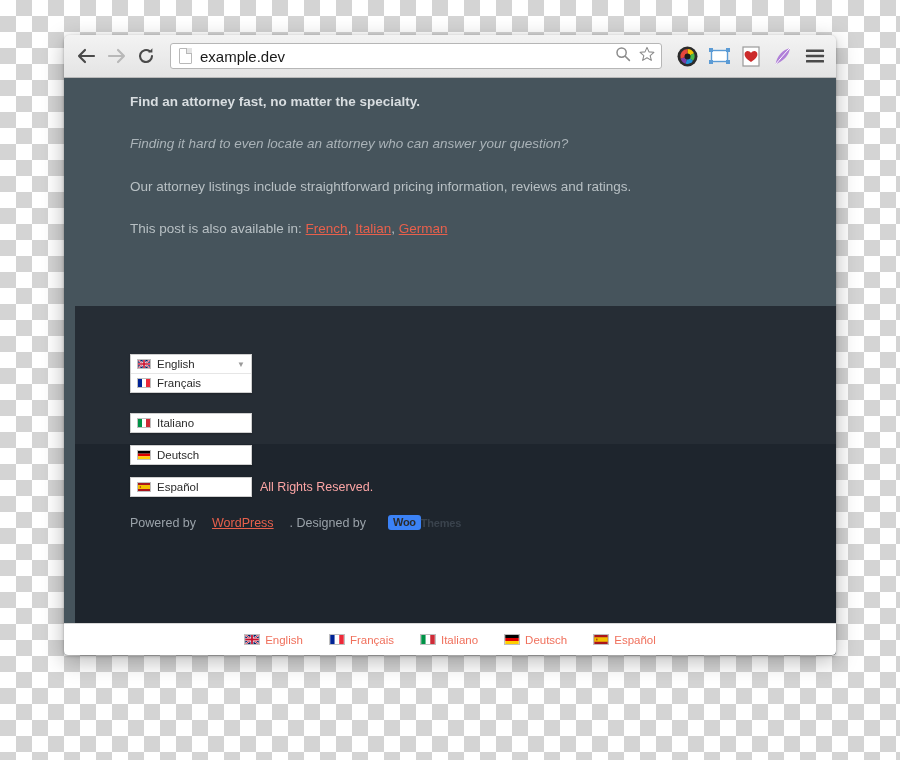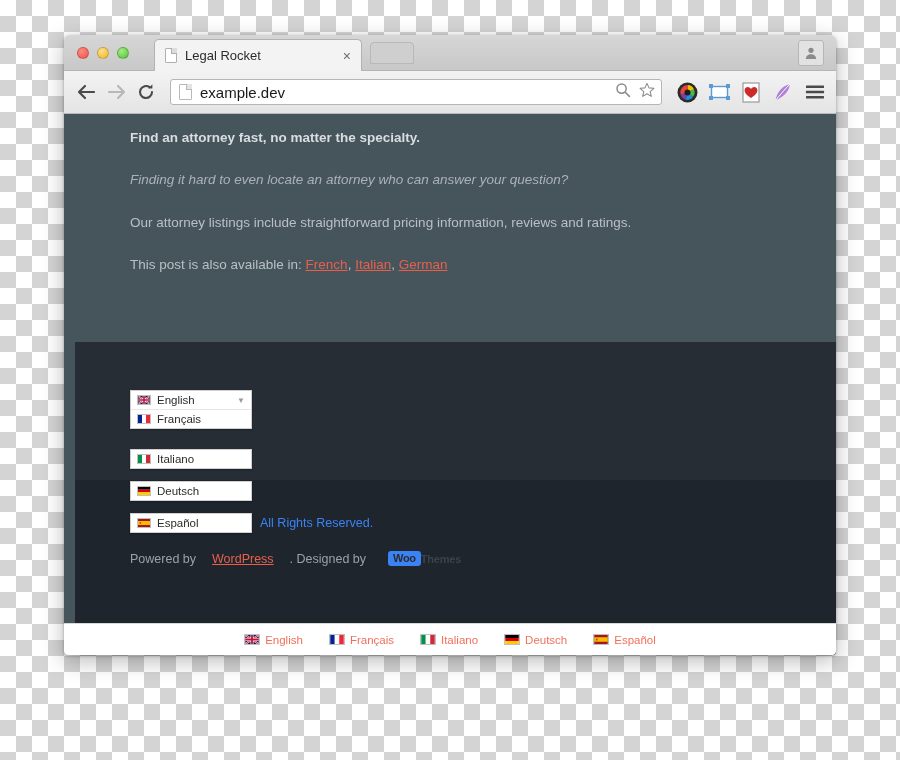--- a/index.html
+++ b/index.html
@@ -268,21 +268,21 @@
   }
 
   .rights-row {
     display: flex;
     align-items: center;
     gap: 0;
     margin-bottom: 18px;
   }
   .rights-text {
     font-size: 12.5px;
-    color: #3b82f6;
+    color: #fca5a5;
     margin-left: 8px;
     white-space: nowrap;
   }
   .powered {
     font-size: 12.5px;
     color: #9aa2a9;
     display: flex;
     align-items: center;
     gap: 16px;
     white-space: nowrap;
@@ -336,42 +336,20 @@
   
   .flag { flex: 0 0 auto; display: block; border: 0.5px solid rgba(0,0,0,0.25); }
 </style>
 </head>
 <body>
 
 <div id="backdrop"></div>
 
 <div id="browser-window">
 
-  <div class="tabstrip">
-    <div class="traffic-lights">
-      <div class="light red"></div>
-      <div class="light yellow"></div>
-      <div class="light green"></div>
-    </div>
-
-    <div class="tab">
-      <div class="tab-favicon"></div>
-      <div class="tab-title">Legal Rocket</div>
-      <div class="tab-close">×</div>
-    </div>
-
-    <div class="tab-ghost"></div>
-
-    <div class="avatar-btn">
-      <svg width="14" height="14" viewBox="0 0 14 14">
-        <circle cx="7" cy="4.3" r="2.6" fill="#8a8a8a"></circle>
-        <path d="M1.8 13c0-3 2.4-4.8 5.2-4.8S12.2 10 12.2 13z" fill="#8a8a8a"></path>
-      </svg>
-    </div>
-  </div>
 
   <div class="toolbar">
     <div class="navbtn">
       <svg width="19" height="16" viewBox="0 0 19 16">
         <path d="M8 2 L2 8 L8 14 M2 8 L17 8" stroke="#4a4a4a" stroke-width="2.2" fill="none" stroke-linecap="round" stroke-linejoin="round"></path>
       </svg>
     </div>
     <div class="navbtn">
       <svg width="19" height="16" viewBox="0 0 19 16">
         <path d="M11 2 L17 8 L11 14 M17 8 L2 8" stroke="#b8b8b8" stroke-width="2.2" fill="none" stroke-linecap="round" stroke-linejoin="round"></path>

